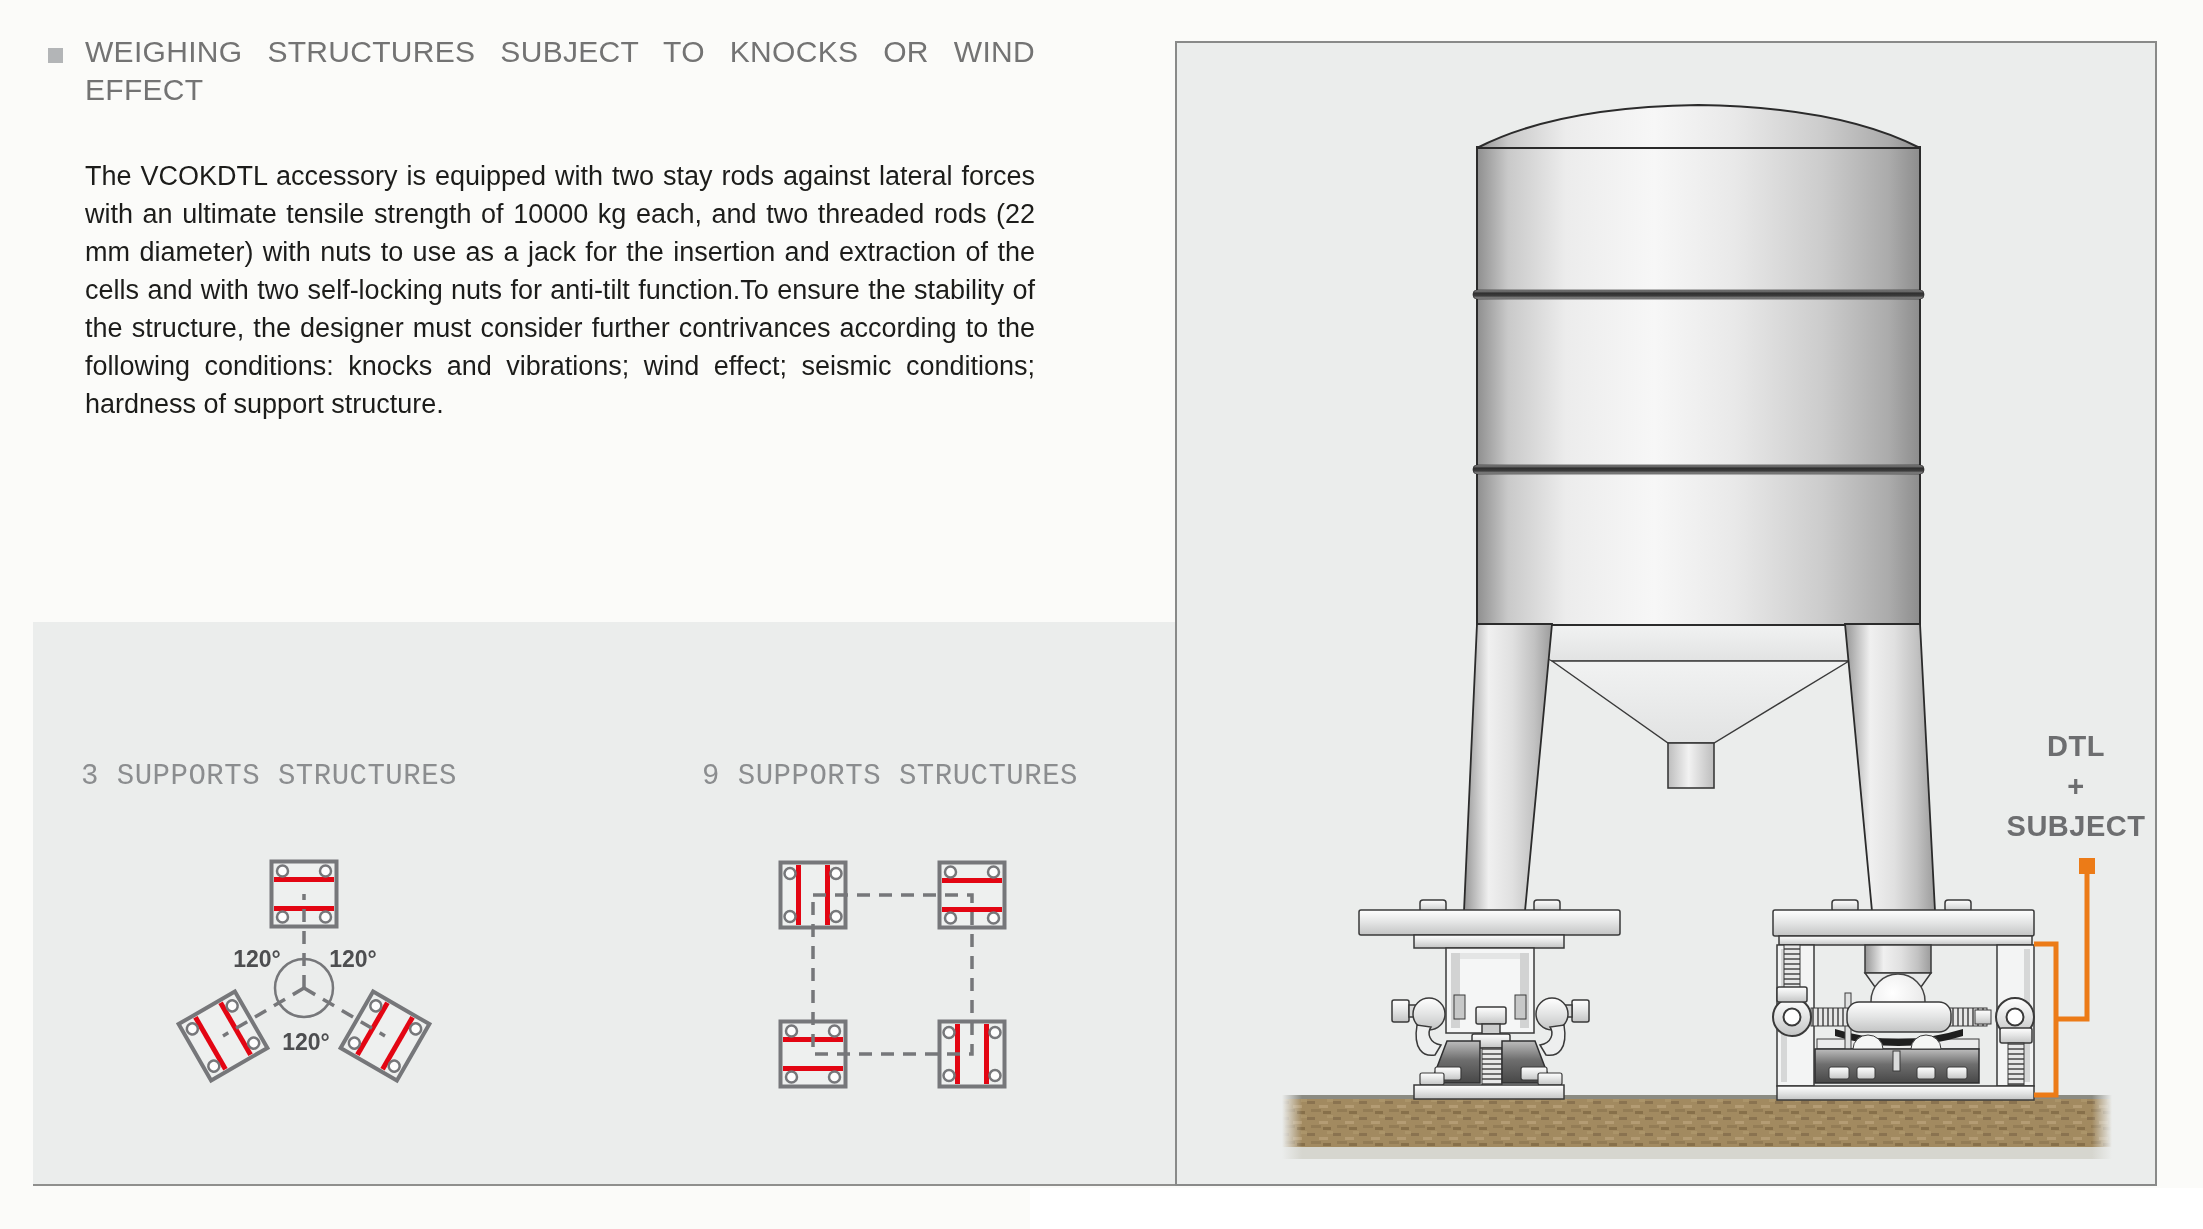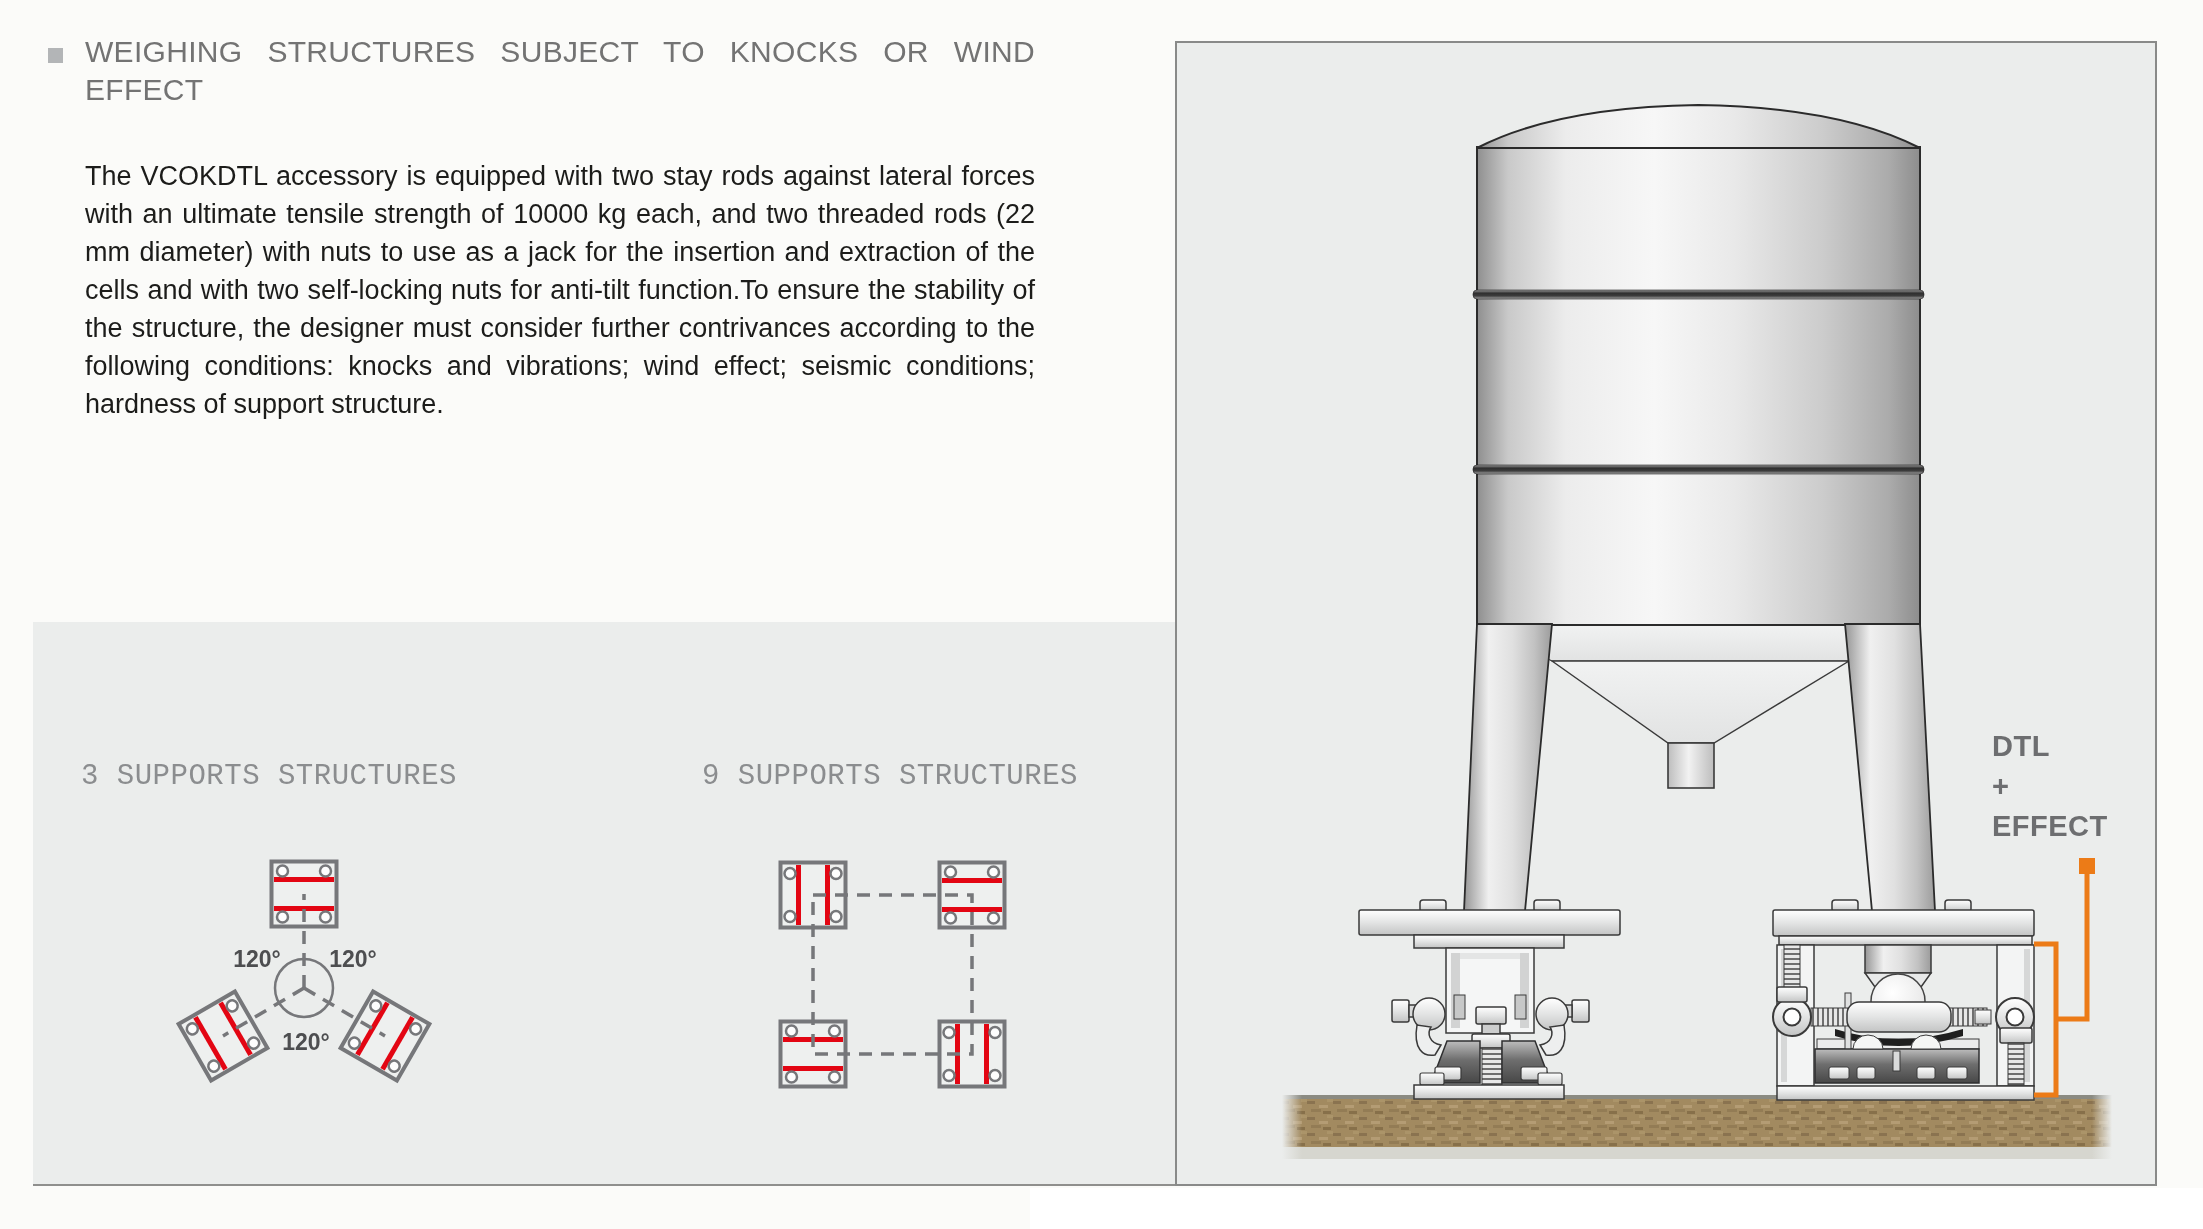--- a/index.html
+++ b/index.html
@@ -37,21 +37,21 @@
     font-size:29px;letter-spacing:.5px;color:#8b8d8f;white-space:nowrap;font-family:Liberation Mono, monospace;
   }
   #three-supports-title{left:81px;top:760px;}
   #four-supports-title{left:702px;top:760px;}
   .angle-label{
     font-family:"Liberation Sans", sans-serif;
     font-weight:bold;font-size:23px;fill:#4d4e50;
   }
   #dtl-label{
     left:1992px;top:726px;width:168px;
-    font-weight:bold;font-size:29px;line-height:40px;
+    text-align:center;font-weight:bold;font-size:29px;line-height:40px;
     color:#6d6e70;letter-spacing:.5px;
   }
   svg{display:block;}
 </style>
 </head>
 <body>
 
 <div class="abs" id="bullet"></div>
 <div class="abs" id="page-title">WEIGHING STRUCTURES SUBJECT TO KNOCKS OR WIND EFFECT</div>
 <div class="abs" id="body-paragraph">The VCOKDTL accessory is equipped with two stay rods against lateral forces with an ultimate tensile strength of 10000 kg each, and two threaded rods (22 mm diameter) with nuts to use as a jack for the insertion and extraction of the cells and with two self-locking nuts for anti-tilt function.To ensure the stability of the structure, the designer must consider further contrivances according to the following conditions: knocks and vibrations; wind effect; seismic conditions; hardness of support structure.</div>
@@ -284,16 +284,16 @@
     <rect x="902" y="815" width="16" height="16" fill="#ec7b17"></rect>
     <path d="M910,831 L910,976 L879,976" fill="none" stroke="#ec7b17" stroke-width="5"></path>
     <path d="M857,901 L879,901 L879,1052 L857,1052" fill="none" stroke="#ec7b17" stroke-width="5"></path>
   </g>
 </svg>
 </div>
 
 <div class="abs" id="dtl-label">
   <div>DTL</div>
   <div>+</div>
-  <div>EFFECT</div>
+  <div>SUBJECT</div>
 </div>
 
 <div class="abs" id="white-strip"></div>
 
 </body></html>

